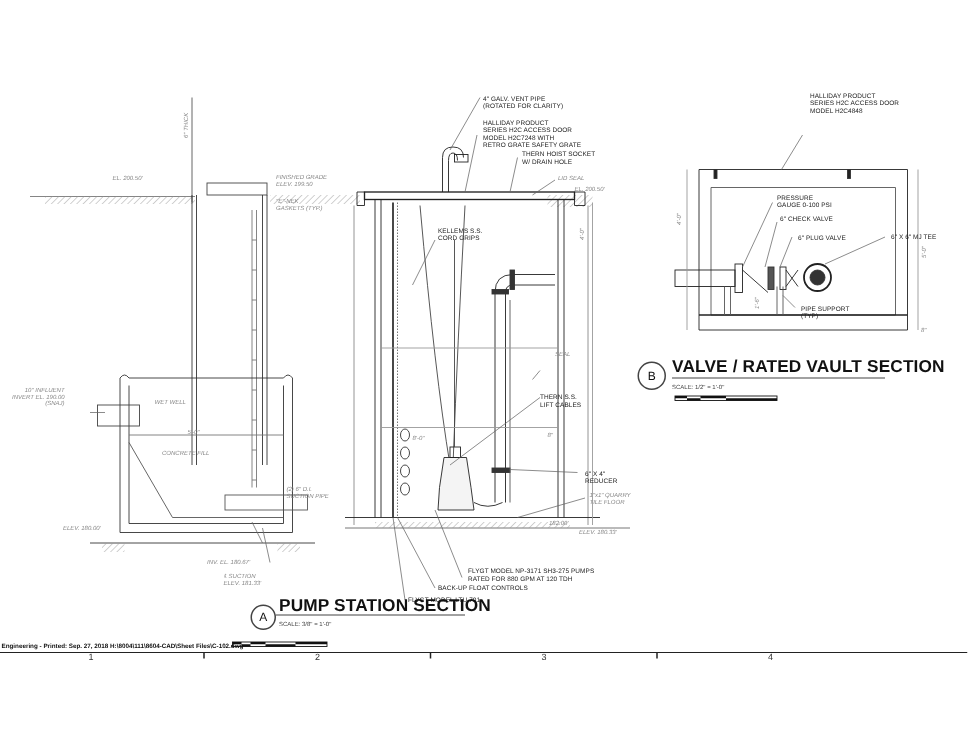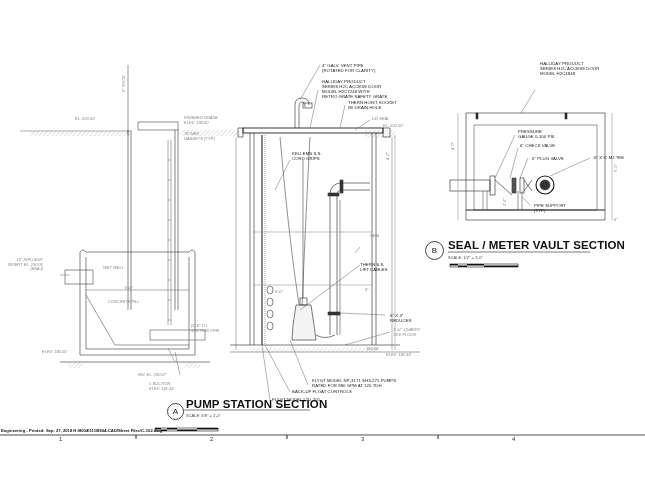--- a/index.html
+++ b/index.html
@@ -263,21 +263,21 @@
 <div class="t" style="left:532px;top:156px;">6" PLUG VALVE</div>
 <div class="t" style="left:594px;top:155px;">6" X 6" MJ TEE</div>
 <div class="t" style="left:534px;top:203px;">PIPE SUPPORT
 (TYP)</div>
 <div class="ts" style="left:451px;top:150px;transform:rotate(-90deg);transform-origin:left top;">4'-0"</div>
 <div class="ts" style="left:614px;top:172px;transform:rotate(-90deg);transform-origin:left top;">5'-0"</div>
 <div class="ts" style="left:614px;top:218px;">8"</div>
 <div class="ts" style="left:503px;top:206px;transform:rotate(-90deg);transform-origin:left top;">1'-6"</div>
 
 <div class="bubble" style="left:425px;top:241px;width:17px;height:17px;line-height:17px;">B</div>
-<div class="title" style="left:448px;top:239px;">SEAL / METER VAULT SECTION</div>
+<div class="title" style="left:448px;top:239px;">VALVE / RATED VAULT SECTION</div>
 <div class="scale" style="left:448px;top:255px;">SCALE: 1/2" = 1'-0"</div>
 
 <div class="footer" style="left:1px;top:428px;">Engineering - Printed: Sep. 27, 2018  H:\8004\111\8604-CAD\Sheet Files\C-102.dwg</div>
 <div class="gridnum" style="left:59px;top:436px;">1</div>
 <div class="gridnum" style="left:210px;top:436px;">2</div>
 <div class="gridnum" style="left:361px;top:436px;">3</div>
 <div class="gridnum" style="left:512px;top:436px;">4</div>
 
 </div>
 

